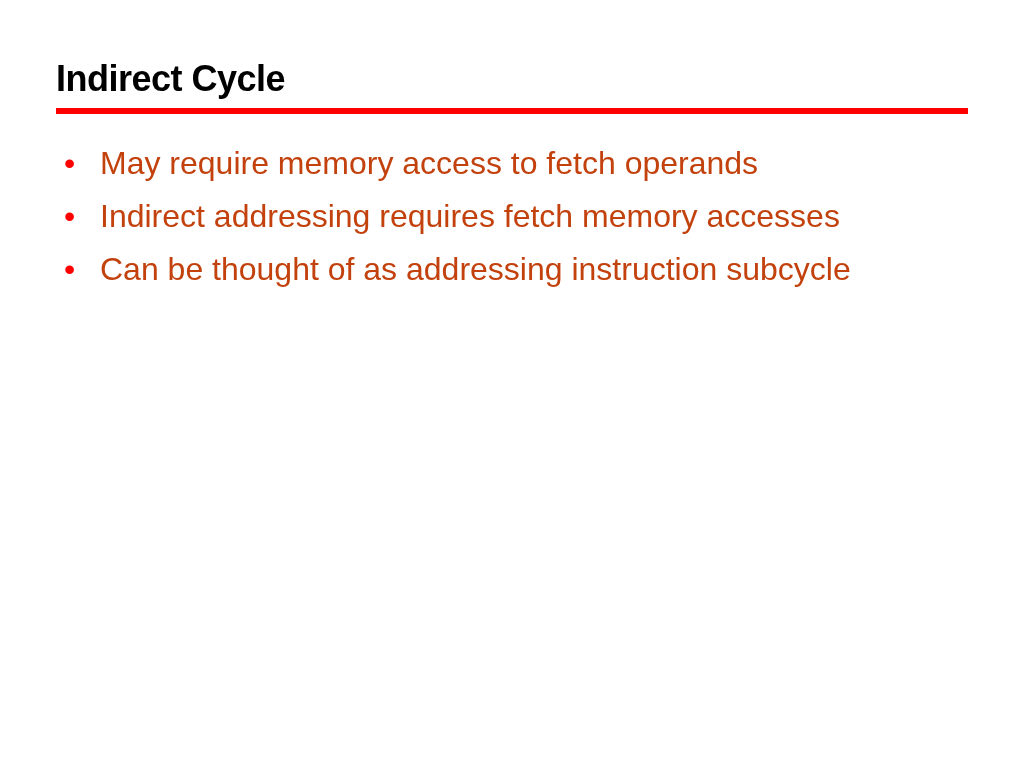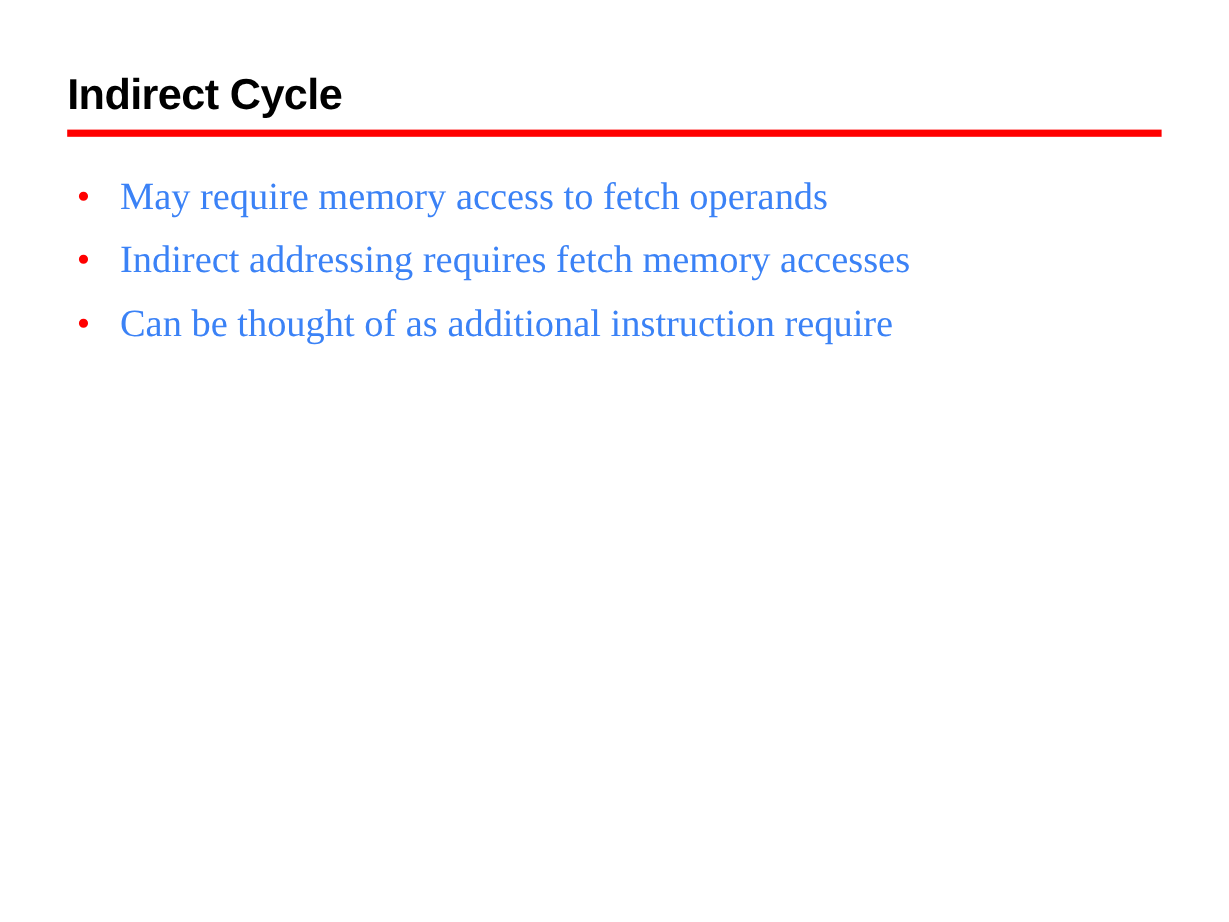--- a/index.html
+++ b/index.html
@@ -27,39 +27,39 @@
     margin-bottom: 28px;
   }
   .bullets {
     list-style: none;
     padding-left: 36px;
   }
   .bullets li {
     position: relative;
     font-size: 32px;
     line-height: 1.35;
-    color: #3b82f6;
+    color: #c2410c;
     margin-bottom: 10px;
     padding-left: 8px;
-    font-family: Liberation Serif, serif;
+    font-family: Liberation Sans, sans-serif;
   }
   .bullets li::before {
     content: "•";
     position: absolute;
     left: -28px;
     top: 0;
     color: #ff0000;
     font-size: 32px;
     line-height: 1.35;
   }
 </style>
 </head>
 <body>
 
 <div class="slide">
   <div class="title">Indirect Cycle</div>
   <div class="rule"></div>
   <ul class="bullets">
     <li>May require memory access to fetch operands</li>
     <li>Indirect addressing requires fetch memory accesses</li>
-    <li>Can be thought of as additional instruction require</li>
+    <li>Can be thought of as addressing instruction subcycle</li>
   </ul>
 </div>
 
 </body></html>

